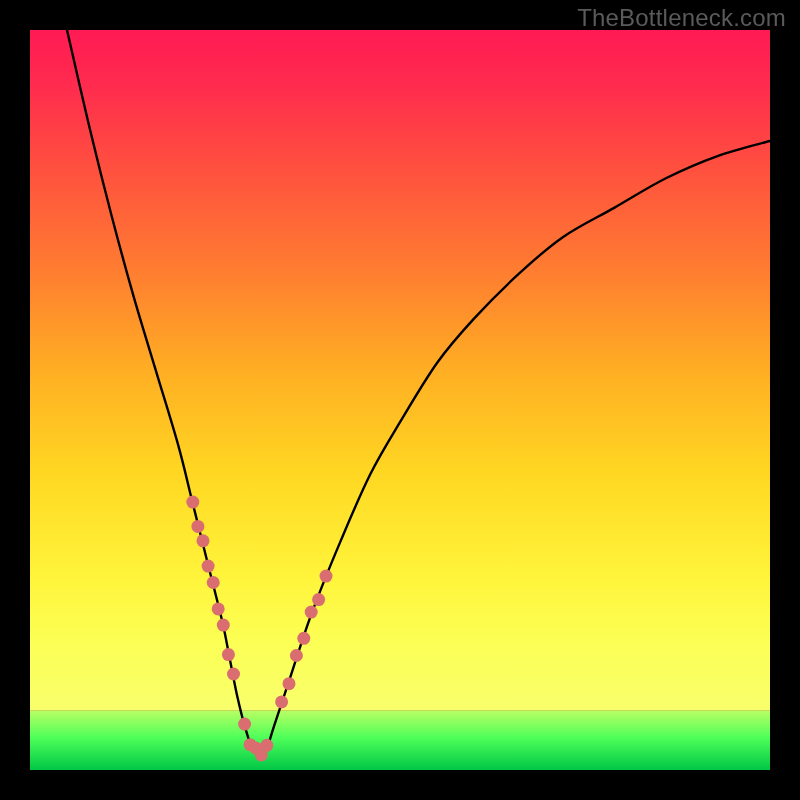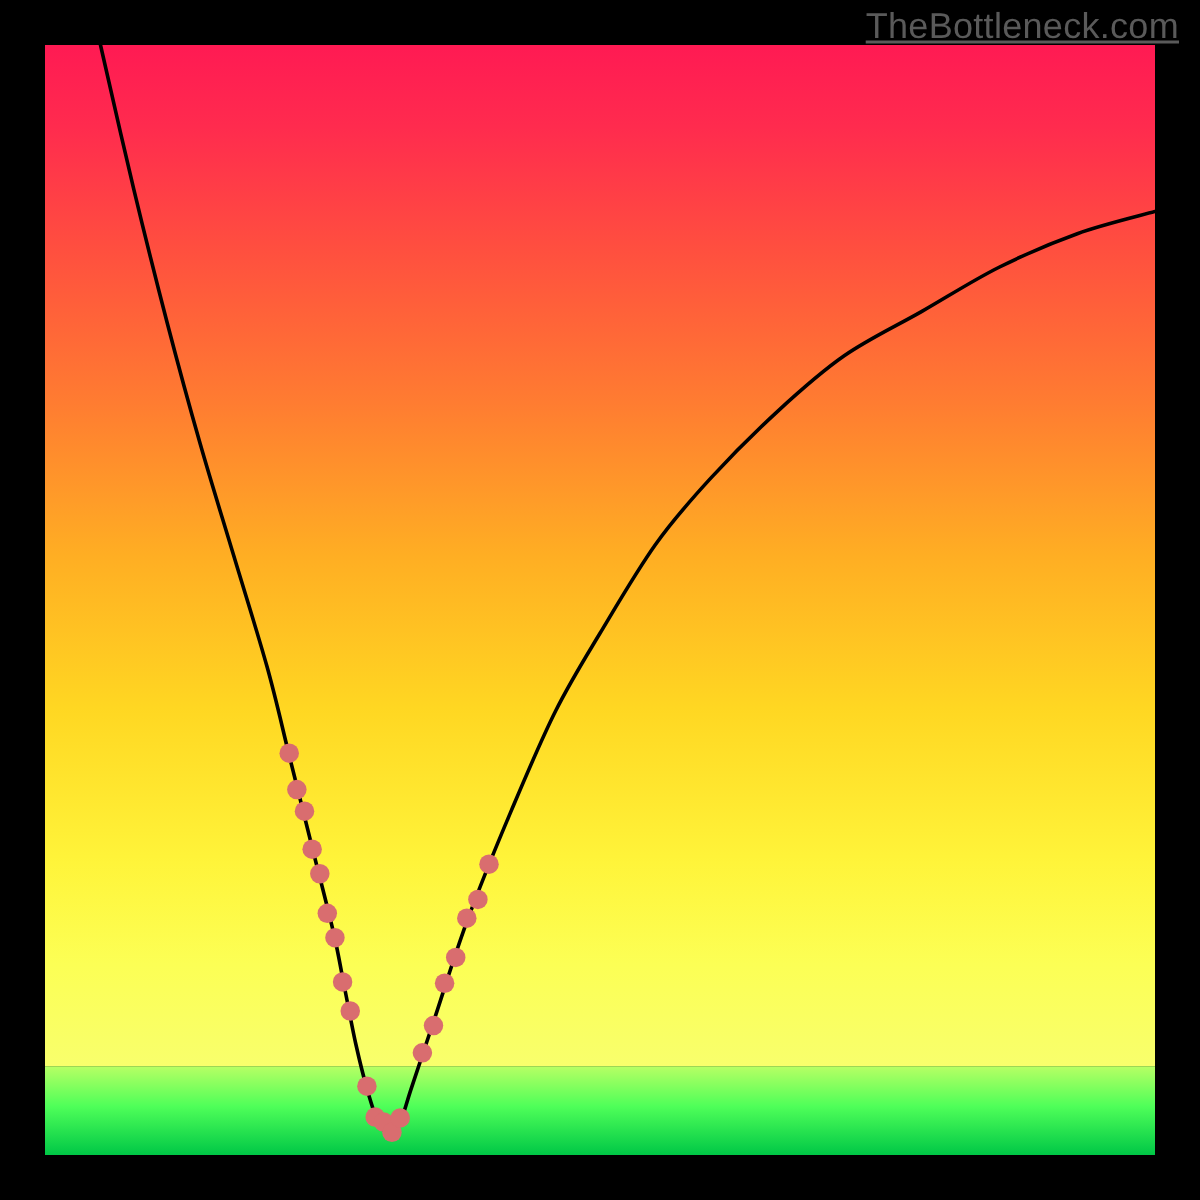--- a/index.html
+++ b/index.html
@@ -21,21 +21,20 @@
   }
   .watermark {
     position: absolute;
     top: 4px;
     right: 14px;
     color: #5a5a5a;
     font-size: 24px;
     font-weight: 500;
     letter-spacing: 0.2px;
     user-select: none;
-    text-decoration: underline;
   }
   .plot {
     position: absolute;
     left: 30px;
     top: 30px;
     width: 740px;
     height: 740px;
   }
   .plot svg {
     width: 740px;

